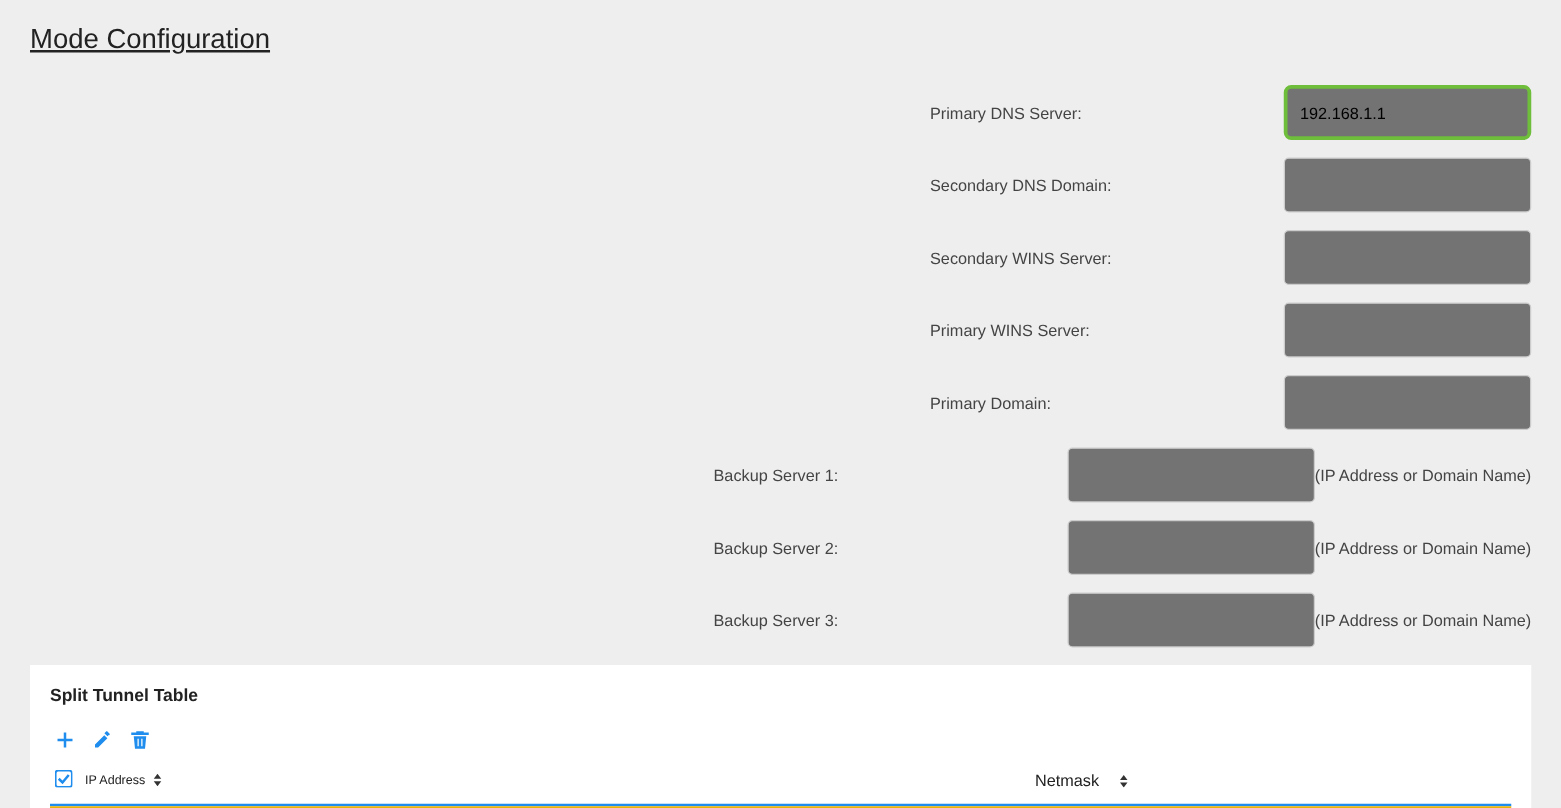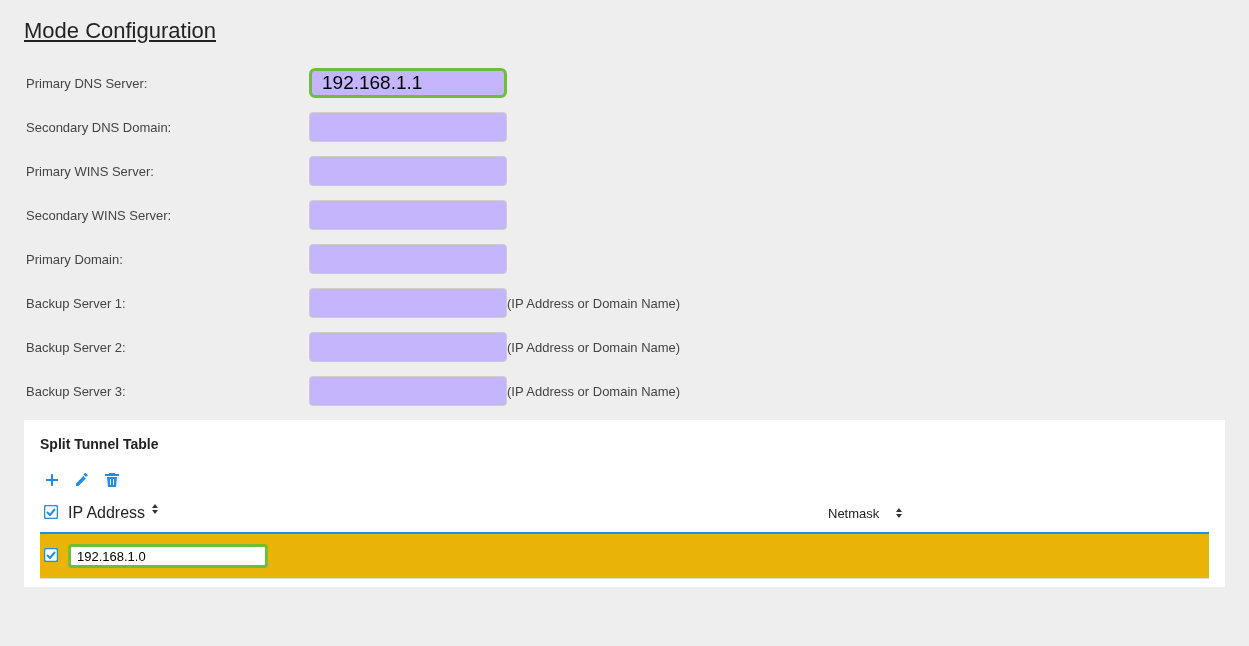--- a/index.html
+++ b/index.html
@@ -18,35 +18,36 @@
       font-weight: 400;
       color: #222;
       margin-bottom: 24px;
       text-decoration: underline;
     }
     .form-row {
       display: flex;
       align-items: center;
       margin-bottom: 14px;
       min-height: 30px;
+      justify-content: flex-end;
     }
     .form-label {
       width: 285px;
       color: #444;
       font-size: 13px;
       padding-left: 2px;
     }
     .form-input {
       width: 198px;
-      height: 30px;
+      height: 44px;
       border: 1px solid #ccc;
       border-radius: 4px;
       padding: 4px 10px;
-      font-size: 19px;
-      background: #c4b5fd;
+      font-size: 13px;
+      background: #737373;
       outline: none;
     }
     .form-input.highlight {
       border: 3px solid #6ebe3b;
       border-radius: 6px;
     }
     .form-hint {
       color: #444;
       font-size: 13px;
     }
@@ -84,21 +85,21 @@
       border-bottom: 2px solid #1f8ded;
       align-items: center;
     }
     .th-check {
       width: 24px;
       color: #1f8ded;
     }
     .th-check svg { width: 14px; height: 14px; }
     .th-ip {
       flex: 0 0 760px;
-      font-size: 16px;
+      font-size: 10px;
       color: #222;
       display: flex;
       align-items: flex-start;
       gap: 6px;
     }
     .th-netmask {
       font-size: 13px;
       color: #222;
       display: flex;
       align-items: center;
@@ -142,26 +143,26 @@
     <div class="form-label">Primary DNS Server:</div>
     <input class="form-input highlight" type="text" value="192.168.1.1" style="">
   </div>
 
   <div class="form-row">
     <div class="form-label">Secondary DNS Domain:</div>
     <input class="form-input" type="text" value="" style="">
   </div>
 
   <div class="form-row">
+    <div class="form-label">Secondary WINS Server:</div>
+    <input class="form-input" type="text" value="" style="">
+  </div>
+
+  <div class="form-row">
     <div class="form-label">Primary WINS Server:</div>
-    <input class="form-input" type="text" value="" style="">
-  </div>
-
-  <div class="form-row">
-    <div class="form-label">Secondary WINS Server:</div>
     <input class="form-input" type="text" value="" style="">
   </div>
 
   <div class="form-row">
     <div class="form-label">Primary Domain:</div>
     <input class="form-input" type="text" value="" style="">
   </div>
 
   <div class="form-row">
     <div class="form-label">Backup Server 1:</div>

